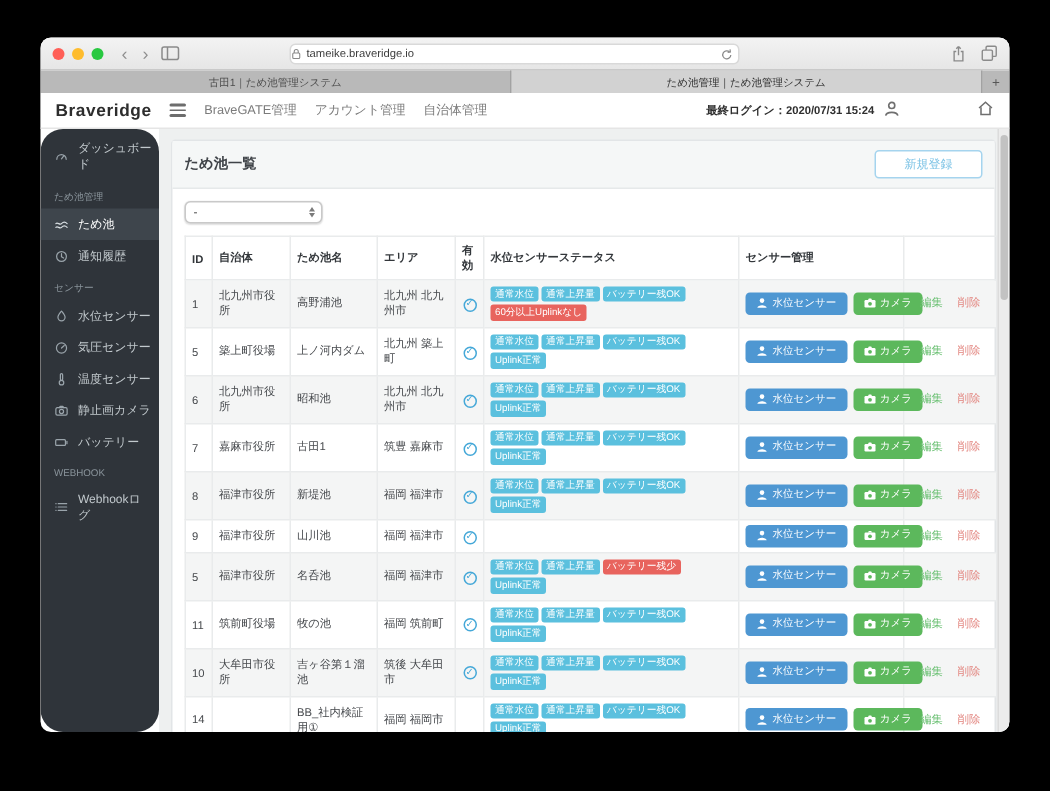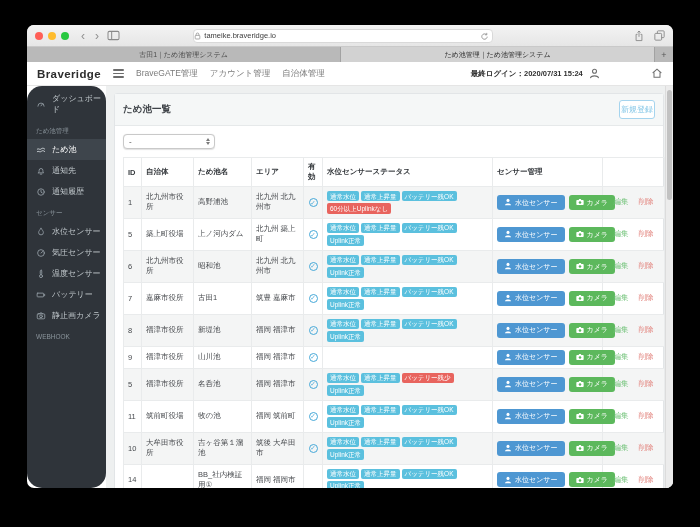--- a/index.html
+++ b/index.html
@@ -41,21 +41,21 @@
   .side-item.active { background:#3e454c; color:#ffffff;align-items:flex-end; }
   .side-item .ic { display:inline-flex; flex:0 0 auto; }
   .side-item svg { width:10px; height:10px; stroke:#9aa4ab; fill:none; stroke-width:1.3; stroke-linecap:round; stroke-linejoin:round; }
   .side-item.active svg { stroke:#d8dee2; }
   .side-section { font-size:6.5px; color:#8a949b; padding:7px 9px 3px 9px; }
 
   .main { flex:1; background:#eef0f0; padding:7px 9px 7px 8px; overflow:hidden; }
   .card { background:#fff; border:1px solid #e2e5e7; border-radius:3px; }
   .card-header { background:#f5f7f7; border-bottom:1px solid #e6e9ea; padding:6px 8px; display:flex; align-items:center; justify-content:space-between; }
   .card-title { font-size:9.5px; font-weight:bold; color:#3f4348; }
-  .register-btn { background:#fff; border:1px solid var(--register-border,#a5d4ee); color:var(--register-blue,#7fc4e6); font-size:8px; padding:3px 1px; border-radius:3px; cursor:pointer; font-family:inherit; }
+  .register-btn { background:#fff; border:1px solid var(--register-border,#a5d4ee); color:var(--register-blue,#7fc4e6); font-size:8px; padding:3px 19px; border-radius:3px; cursor:pointer; font-family:inherit; }
   .card-body { padding:8px; }
   .filter { width:92px; height:15px; border:1px solid #c9c9c9; border-radius:4px; background:#fff; box-shadow:0 .5px 1px rgba(0,0,0,.12); display:flex; align-items:center; font-size:8px; color:#444; padding-left:5px; position:relative; margin-bottom:8px; cursor:pointer; }
   .stepper { position:absolute; right:2px; top:1.5px; width:9px; height:10px; display:flex; flex-direction:column; align-items:center; justify-content:center; gap:1px; }
   .stepper i { width:0; height:0; border-left:2.5px solid transparent; border-right:2.5px solid transparent; }
   .stepper .up { border-bottom:3px solid #7a7a7a; }
   .stepper .dn { border-top:3px solid #7a7a7a; }
 
   
   table { width:100%; border-collapse:collapse; table-layout:fixed; }
   th,td { border:1px solid #e9ebec; font-size:7.5px; color:#46494d; padding:3px 4px; vertical-align:middle; word-break:break-all; }
@@ -184,29 +184,20 @@
             <svg viewBox="0 0 16 16">
               <path d="M2 6.5c2-2 4 2 6 0s4-2 6 0"></path>
               <path d="M2 10.5c2-2 4 2 6 0s4-2 6 0"></path>
             </svg>
           </span>
           <span>ため池</span>
         </div>
         <div class="side-item">
           <span class="ic">
             <svg viewBox="0 0 16 16">
-              <path d="M4 11h8c-1-1-1-2.2-1-4a3 3 0 0 0-6 0c0 1.8 0 3-1 4z"></path>
-              <line x1="6.8" y1="13" x2="9.2" y2="13"></line>
-            </svg>
-          </span>
-          <span>通知先</span>
-        </div>
-        <div class="side-item">
-          <span class="ic">
-            <svg viewBox="0 0 16 16">
               <circle cx="8" cy="8" r="5.2"></circle>
               <path d="M8 5v3.2l2.2 1.4"></path>
             </svg>
           </span>
           <span>通知履歴</span>
         </div>
         <div class="side-section"><span>センサー</span></div>
         <div class="side-item">
           <span class="ic">
             <svg viewBox="0 0 16 16">
@@ -225,41 +216,50 @@
           <span>気圧センサー</span>
         </div>
         <div class="side-item">
           <span class="ic">
             <svg viewBox="0 0 16 16">
               <rect x="6.8" y="1.8" width="2.4" height="7" rx="1.2"></rect>
               <circle cx="8" cy="11.4" r="2.4"></circle>
             </svg>
           </span>
           <span>温度センサー</span>
-        </div>
-        <div class="side-item">
-          <span class="ic">
-            <svg viewBox="0 0 16 16">
-              <rect x="1.8" y="5" width="10.4" height="6" rx="1"></rect>
-              <line x1="13.8" y1="6.8" x2="13.8" y2="9.2"></line>
-            </svg>
-          </span>
-          <span>バッテリー</span>
         </div>
         <div class="side-item">
           <span class="ic">
             <svg viewBox="0 0 16 16">
               <rect x="2" y="4.5" width="12" height="8" rx="1.5"></rect>
               <circle cx="8" cy="8.5" r="2.2"></circle>
               <path d="M5.6 4.5l1-1.4h2.8l1 1.4"></path>
             </svg>
           </span>
           <span>静止画カメラ</span>
         </div>
+        <div class="side-item">
+          <span class="ic">
+            <svg viewBox="0 0 16 16">
+              <rect x="1.8" y="5" width="10.4" height="6" rx="1"></rect>
+              <line x1="13.8" y1="6.8" x2="13.8" y2="9.2"></line>
+            </svg>
+          </span>
+          <span>バッテリー</span>
+        </div>
         <div class="side-section"><span>WEBHOOK</span></div>
+        <div class="side-item">
+          <span class="ic">
+            <svg viewBox="0 0 16 16">
+              <path d="M4.5 4.5h9M4.5 8h9M4.5 11.5h9"></path>
+              <path d="M2 4.5h.2M2 8h.2M2 11.5h.2"></path>
+            </svg>
+          </span>
+          <span>Webhookログ</span>
+        </div>
       </div>
 
     <div class="main">
       <div class="card">
         <div class="card-header">
           <span class="card-title">ため池一覧</span>
           <button class="register-btn">新規登録</button>
         </div>
         <div class="card-body">
           <div class="filter">

